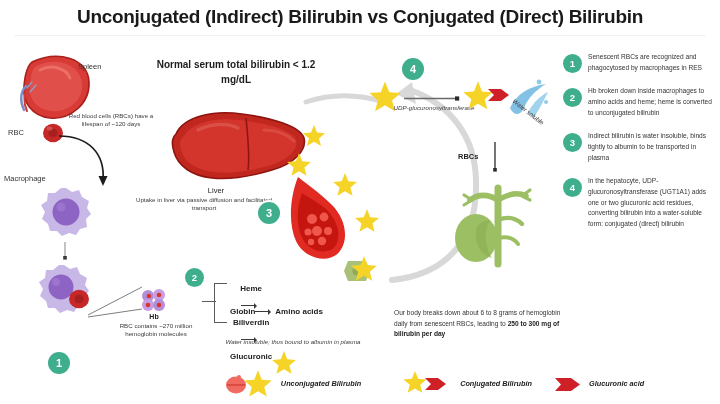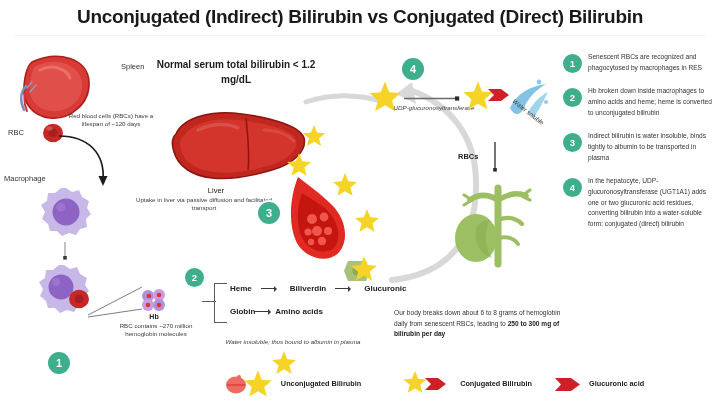--- a/index.html
+++ b/index.html
@@ -36,21 +36,21 @@
   .numc.sm{width:19px;height:19px;font-size:9.5px;}
 
   
   #rlist{left:588px;top:52px;width:128px;}
   .ritem{position:relative;margin-bottom:13px;padding-left:0;}
   .ritem .rnum{position:absolute;left:-25px;top:2px;}
   .ritem .rtxt{font-size:6.6px;line-height:1.62;color:#333;}
 
   
   #spleen{left:18px;top:52px;width:78px;height:72px;}
-  #spleen-label{left:78px;top:62px;margin-left:43px;}
+  #spleen-label{left:78px;top:62px;}
 
   
   #rbc-label{left:8px;top:128px;}
   #rbc-cell{left:42px;top:122px;width:22px;height:22px;}
   #rbc-caption{left:66px;top:112px;width:90px;text-align:center;}
 
   
   #mac-label{left:4px;top:174px;}
   #mac1{left:40px;top:186px;width:52px;height:52px;}
   #mac2{left:38px;top:263px;width:52px;height:52px;}
@@ -70,21 +70,21 @@
   #hb-label{left:140px;top:313px;width:28px;text-align:center;font-size:7px;font-weight:bold;}
   #hb-caption{left:108px;top:322px;width:96px;text-align:center;}
 
   #n2{left:185px;top:268px;}
 
   
   #bracket{left:214px;top:283px;width:12px;height:38px;
     border-left:1.2px solid #5a5a5a;border-top:1.2px solid #5a5a5a;border-bottom:1.2px solid #5a5a5a;}
   #conn2{left:202px;top:301px;width:14px;height:1.2px;background:#5a5a5a;}
   .rxn{font-size:8px;font-weight:bold;color:#222;}
-  #rxn-row1{left:230px;top:284px;display:flex;align-items:center;gap:9px;}
+  #rxn-row1{left:230px;top:284px;display:flex;align-items:center;gap:9px;flex-direction:column;}
   #rxn-row2{left:230px;top:307px;display:flex;align-items:center;}
   .arw{display:inline-block;width:20px;height:7px;position:relative;}
   .arw:before{content:"";position:absolute;left:0;top:3px;width:15px;height:1.2px;background:#3a3a3a;}
   .arw:after{content:"";position:absolute;left:13px;top:0.6px;border:3.2px solid transparent;border-left-color:#3a3a3a;}
 
   #insol{left:218px;top:338px;width:150px;text-align:center;}
 
   
   #liver{left:168px;top:108px;width:140px;height:80px;}
   #liver-label{left:186px;top:186px;width:60px;text-align:center;font-size:7.5px;}
@@ -116,21 +116,21 @@
   
   #bile-label{left:458px;top:152px;font-size:7.5px;font-weight:bold;}
   #bile-arrow{left:492px;top:142px;width:6px;height:32px;}
   #biliary{left:452px;top:186px;width:86px;height:80px;}
 
   
   #para{left:394px;top:308px;width:176px;font-size:6.6px;line-height:1.62;color:#333;}
   #para b{font-weight:bold;color:#222;}
 
   
-  #legend{left:225px;top:368px;width:495px;height:32px;display:flex;align-items:center;}
+  #legend{left:225px;top:368px;width:495px;height:32px;display:flex;align-items:center;font-style:italic;}
   .leg{display:flex;align-items:center;}
   .leg .lt{font-size:7.3px;font-weight:bold;line-height:1.35;color:#222;}
 
   
   .star-sc{position:absolute;}
 
   svg{display:block;overflow:visible;}
 </style>
 </head>
 <body>

